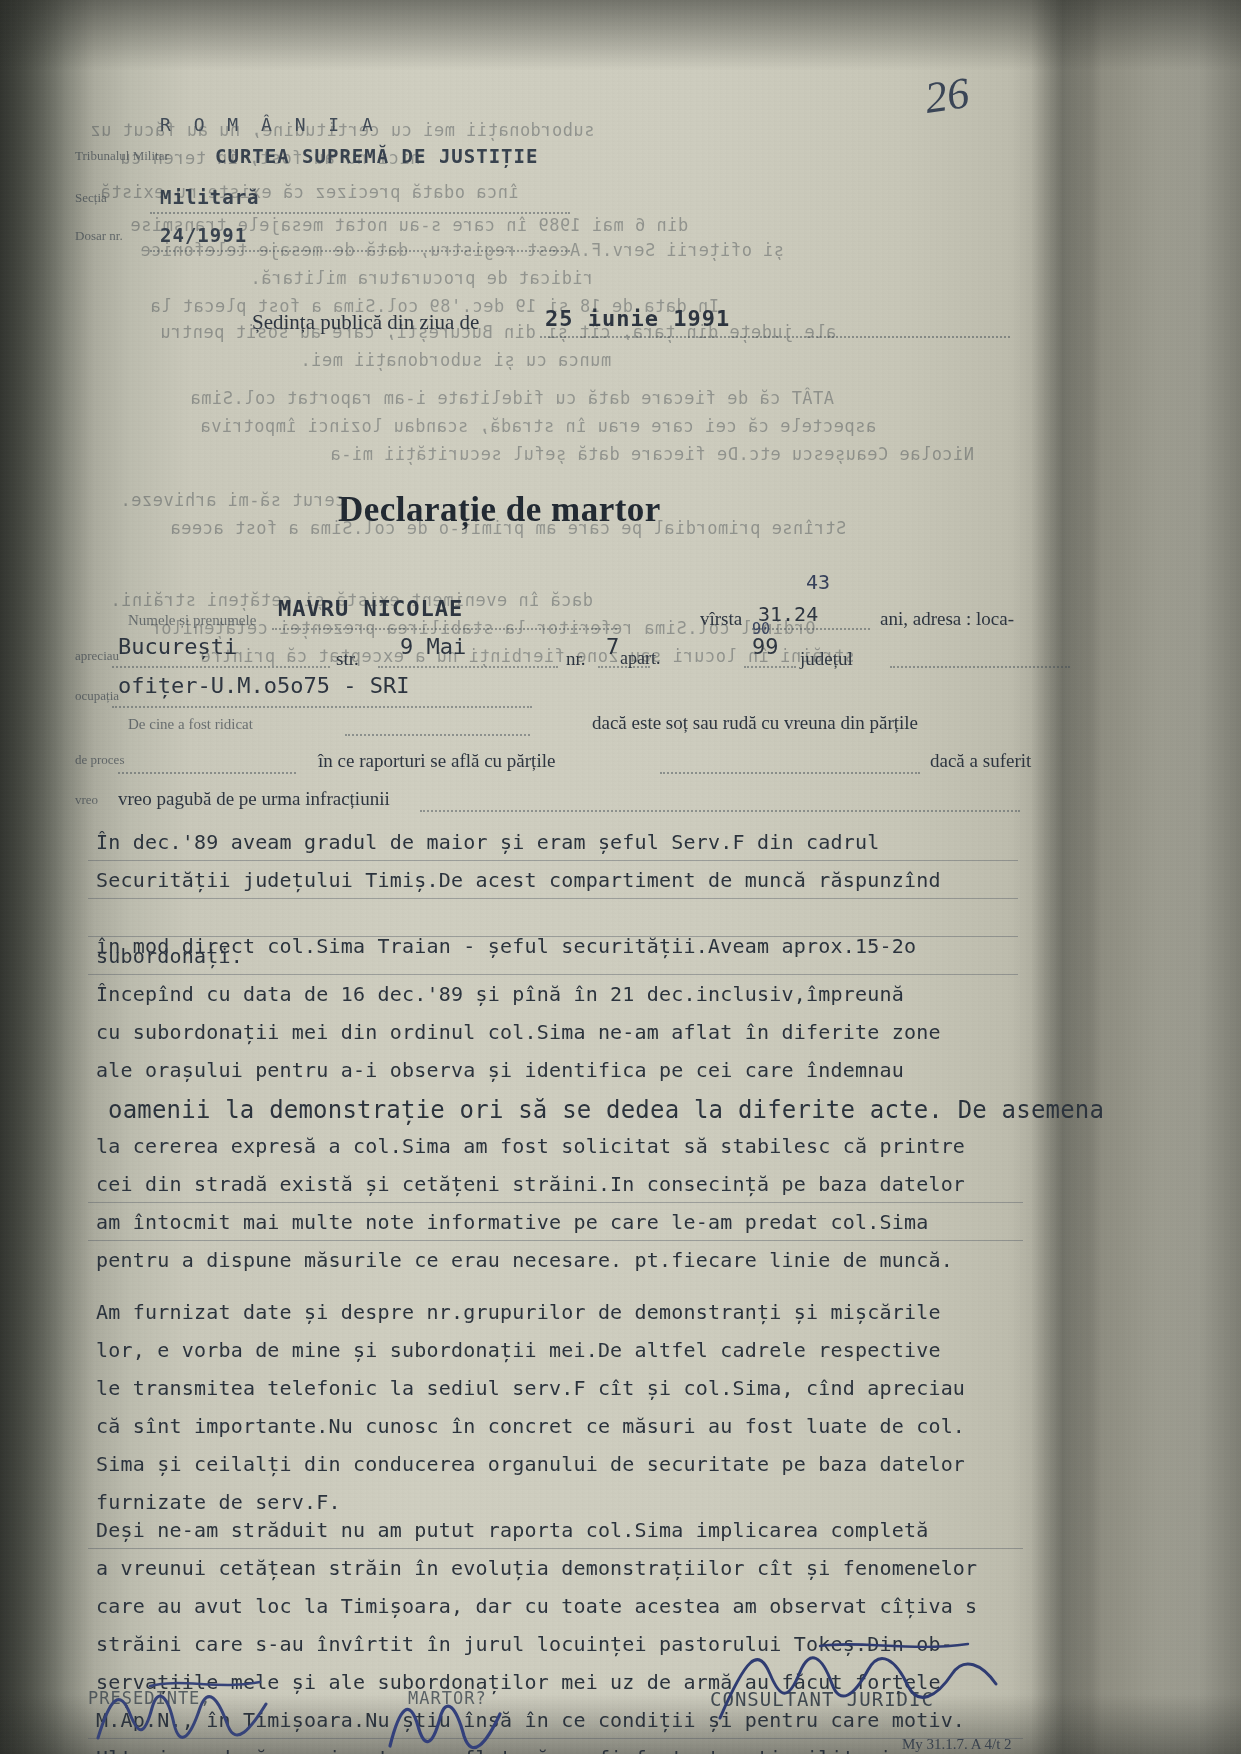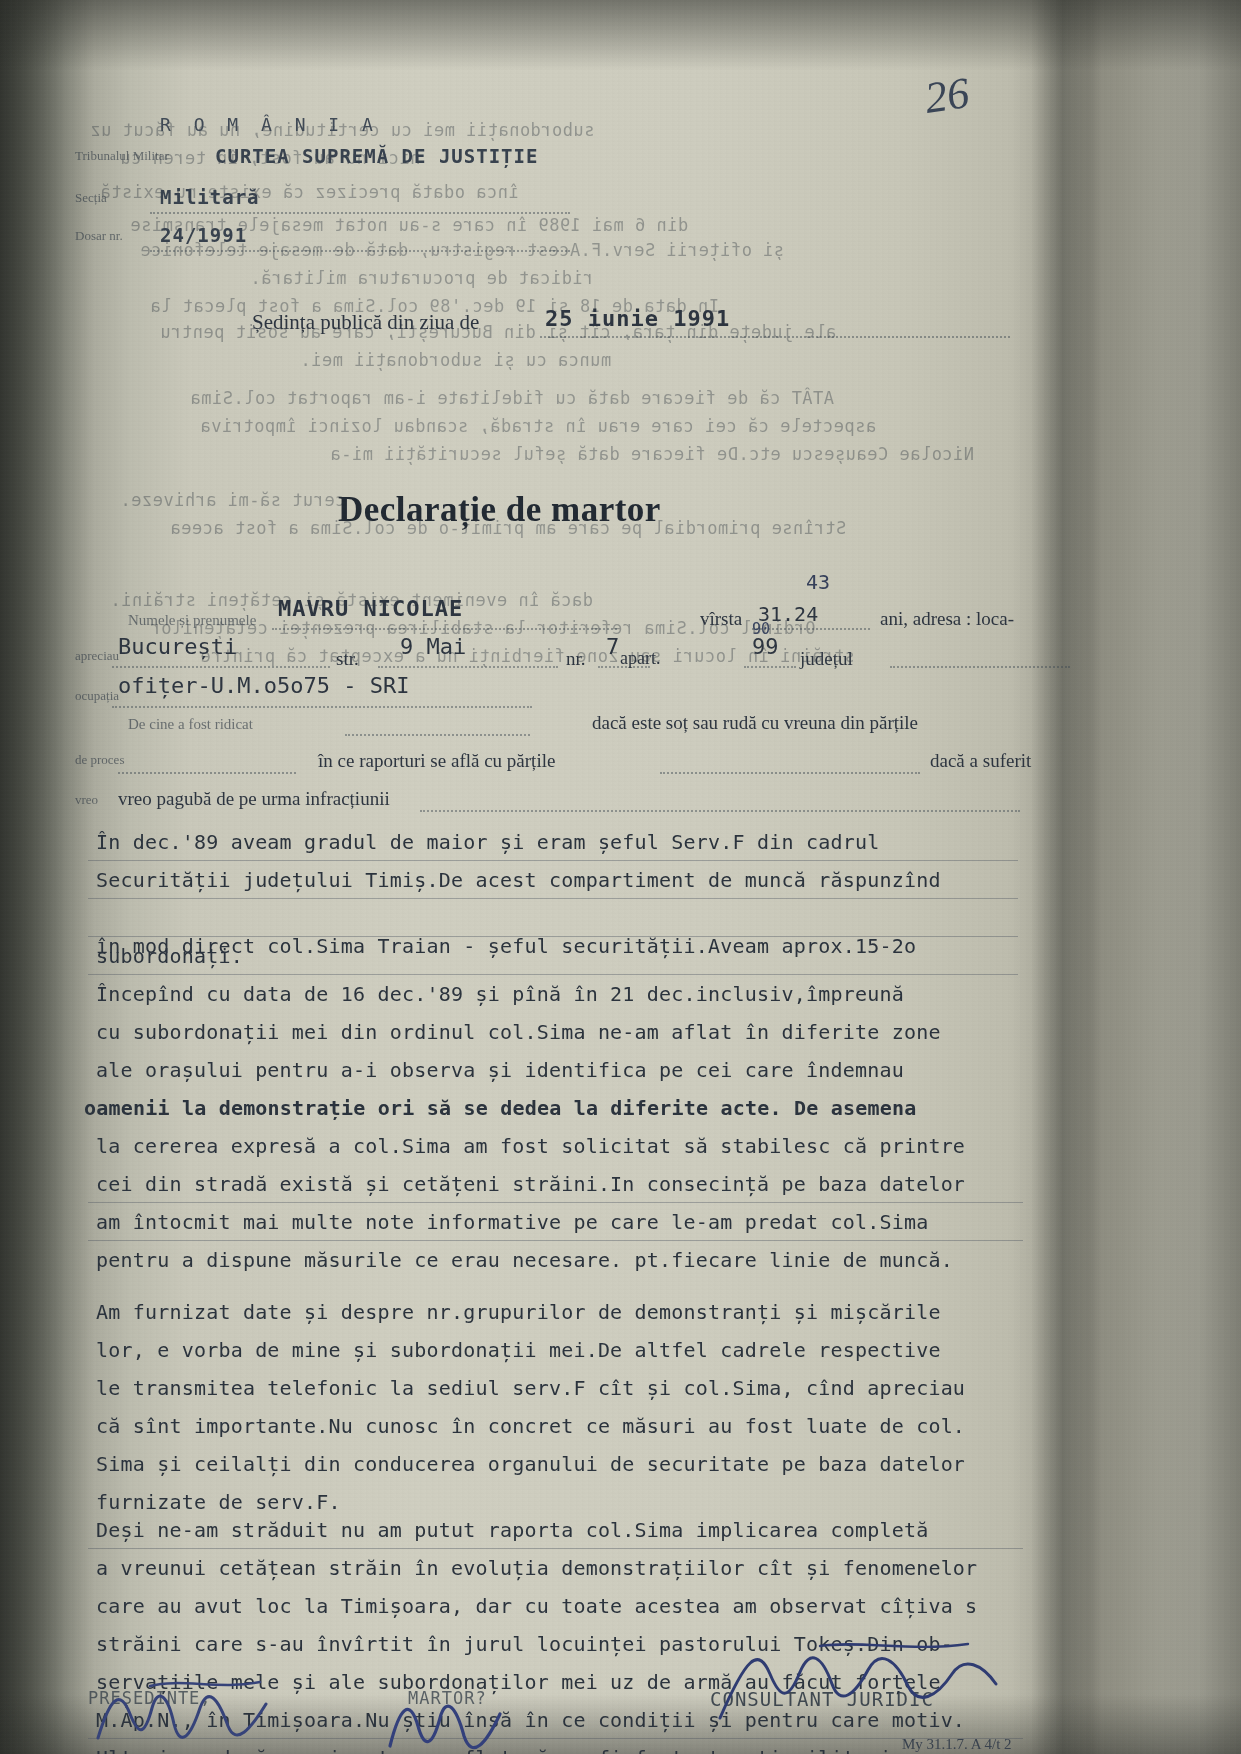--- a/index.html
+++ b/index.html
@@ -255,21 +255,21 @@
 
       <div class="t body-line" style="left:96px; top:906px; font-size:20px;margin-top:28px;">în mod direct col.Sima Traian - șeful securității.Aveam aprox.15-2o</div>
       <div class="underline-line" style="left:88px; top:936px; width:930px;"></div>
 
       <div class="t body-line" style="left:96px; top:944px; font-size:20px;">subordonați.</div>
       <div class="underline-line" style="left:88px; top:974px; width:930px;"></div>
 
       <div class="t body-line" style="left:96px; top:982px; font-size:20px;">   Începînd cu data de 16 dec.'89 și pînă în 21 dec.inclusiv,împreună</div>
       <div class="t body-line" style="left:96px; top:1020px; font-size:20px;">cu subordonații mei din ordinul col.Sima ne-am aflat în diferite zone</div>
       <div class="t body-line" style="left:96px; top:1058px; font-size:20px;">ale orașului pentru  a-i observa și identifica pe cei care îndemnau</div>
-      <div class="t body-line" style="left:84px; top:1096px; font-size:20px;font-weight:bold;">oamenii la demonstrație ori să se dedea la diferite acte. De asemena</div>
+      <div class="t body-line" style="left:108px; top:1096px; font-size:24px;">oamenii la demonstrație ori să se dedea la diferite acte. De asemena</div>
       <div class="t body-line" style="left:96px; top:1134px; font-size:20px;">la cererea expresă a col.Sima am fost solicitat să stabilesc că printre</div>
       <div class="t body-line" style="left:96px; top:1172px; font-size:20px;">cei din stradă există și cetățeni străini.In consecință pe baza datelor</div>
       <div class="underline-line" style="left:88px; top:1202px; width:935px;"></div>
       <div class="t body-line" style="left:96px; top:1210px; font-size:20px;">am întocmit mai multe note informative pe care le-am predat col.Sima</div>
       <div class="underline-line" style="left:88px; top:1240px; width:935px;"></div>
       <div class="t body-line" style="left:96px; top:1248px; font-size:20px;">pentru a dispune măsurile ce erau necesare. pt.fiecare linie de muncă.</div>
 
       <div class="t body-line" style="left:96px; top:1300px; font-size:20px;">Am furnizat date și despre nr.grupurilor de demonstranți și mișcările</div>
       <div class="t body-line" style="left:96px; top:1338px; font-size:20px;">lor, e vorba de mine și subordonații mei.De altfel cadrele respective</div>
       <div class="t body-line" style="left:96px; top:1376px; font-size:20px;">le transmitea telefonic la sediul serv.F cît și col.Sima, cînd apreciau</div>

